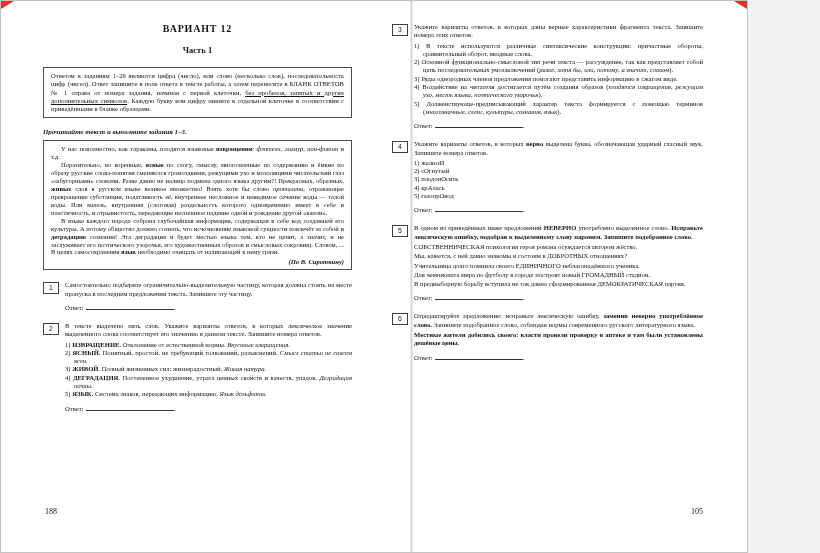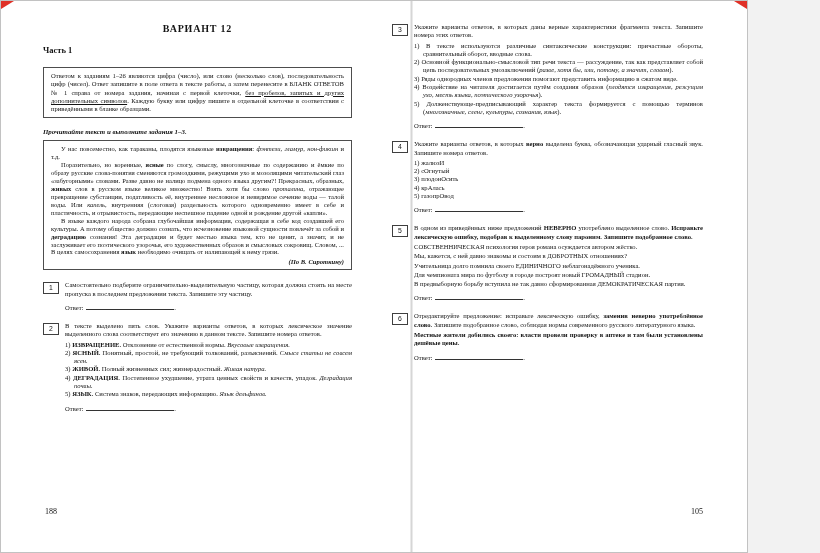--- a/index.html
+++ b/index.html
@@ -16,21 +16,21 @@
     clip-path:polygon(0 0,100% 0,0 100%);z-index:3;}
   .corner-right{position:absolute;top:0;right:0;width:13px;height:8px;background:#e03127;
     clip-path:polygon(0 0,100% 0,100% 100%);z-index:3;}
   .gutter{position:absolute;left:409px;top:0;bottom:0;width:3px;
     background:linear-gradient(90deg,#f4f4f4,#d6d6d6,#f4f4f4);z-index:1;}
   .page{width:50%;box-sizing:border-box;position:relative;padding-top:22px;}
   .page-left{padding-left:42px;padding-right:22px;}
   .page-right{padding-left:18px;padding-right:44px;}
 
   .variant-title{text-align:center;font-weight:bold;font-size:10px;letter-spacing:0.8px;margin:0 0 11px;}
-  .part-title{text-align:left;font-weight:bold;font-size:8.5px;margin:0 0 12px;}
+  .part-title{text-align:center;font-weight:bold;font-size:8.5px;margin:0 0 12px;}
 
   .instruction-box{border:1px solid #4d4d4d;padding:4px 7px;margin:0 0 10px;}
   .passage-box{border:1px solid #4d4d4d;padding:4px 7px 4px;margin:0 0 11px;}
 
   .txt{font-size:6.6px;line-height:1.26;text-align:justify;margin:0;}
   .para{font-size:6.5px;line-height:1.22;text-align:justify;text-indent:10px;margin:0;}
   .attribution{font-size:6.6px;font-style:italic;font-weight:bold;text-align:right;margin:2px 0 0;}
   .read-prompt{font-size:6.9px;font-style:italic;font-weight:bold;margin:0 0 5px;}
 
   .task{display:flex;align-items:flex-start;gap:6px;margin:0 0 11px;}

